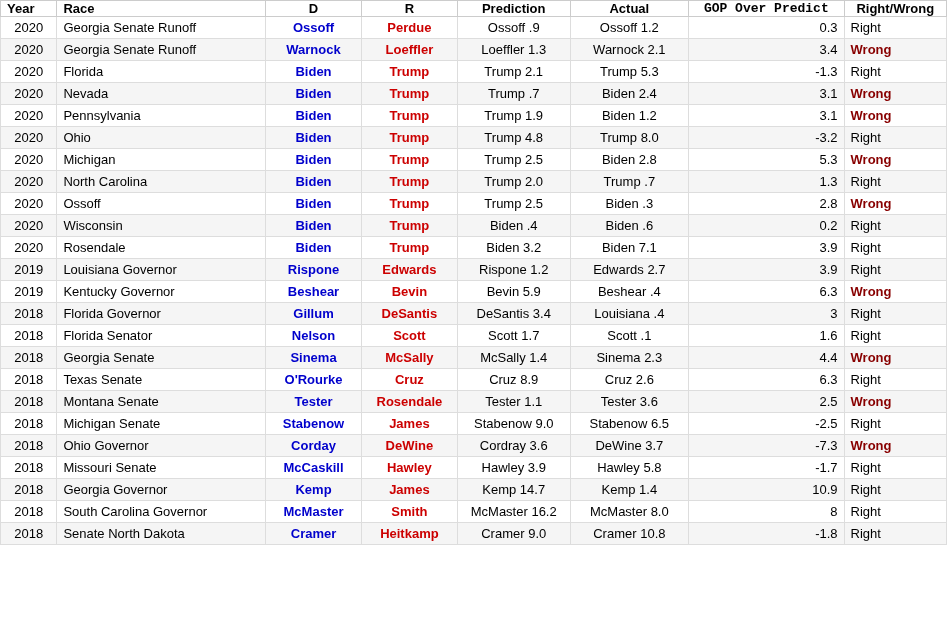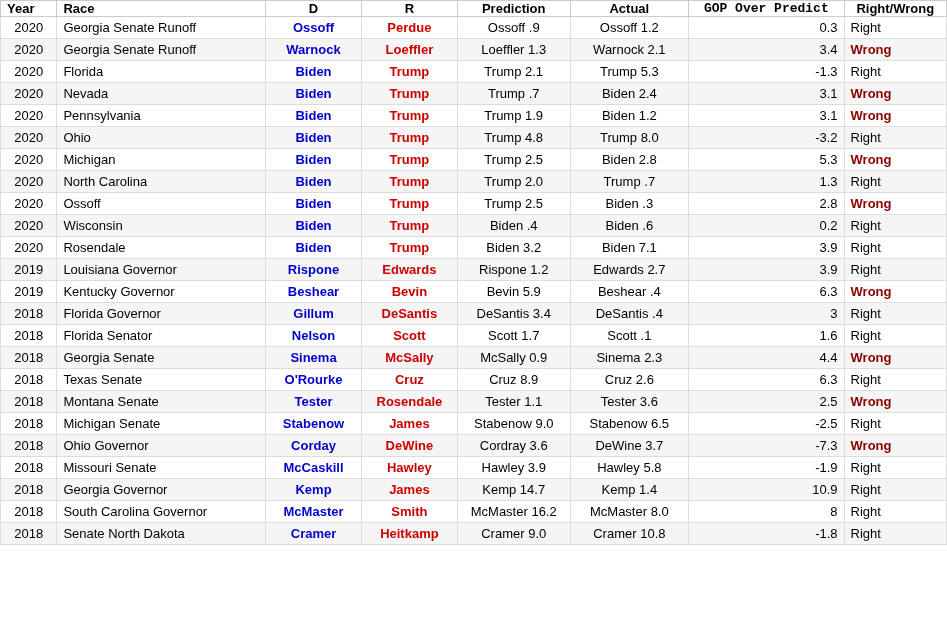--- a/index.html
+++ b/index.html
@@ -194,40 +194,40 @@
     <td class="col-actual">Beshear .4</td>
     <td class="col-gop">6.3</td>
     <td class="col-rw" style="color:#880000;font-weight:bold">Wrong</td>
   </tr>
       <tr>
     <td class="col-year">2018</td>
     <td class="col-race">Florida Governor</td>
     <td class="col-d dem">Gillum</td>
     <td class="col-r rep">DeSantis</td>
     <td class="col-pred">DeSantis 3.4</td>
-    <td class="col-actual">DeSantis .4</td>
+    <td class="col-actual">Louisiana .4</td>
     <td class="col-gop">3</td>
     <td class="col-rw" style="color:#000000;font-weight:normal">Right</td>
   </tr>
       <tr>
     <td class="col-year">2018</td>
     <td class="col-race">Florida Senator</td>
     <td class="col-d dem">Nelson</td>
     <td class="col-r rep">Scott</td>
     <td class="col-pred">Scott 1.7</td>
     <td class="col-actual">Scott .1</td>
     <td class="col-gop">1.6</td>
     <td class="col-rw" style="color:#000000;font-weight:normal">Right</td>
   </tr>
       <tr>
     <td class="col-year">2018</td>
     <td class="col-race">Georgia Senate</td>
     <td class="col-d dem">Sinema</td>
     <td class="col-r rep">McSally</td>
-    <td class="col-pred">McSally 0.9</td>
+    <td class="col-pred">McSally 1.4</td>
     <td class="col-actual">Sinema 2.3</td>
     <td class="col-gop">4.4</td>
     <td class="col-rw" style="color:#880000;font-weight:bold">Wrong</td>
   </tr>
       <tr>
     <td class="col-year">2018</td>
     <td class="col-race">Texas Senate</td>
     <td class="col-d dem">O'Rourke</td>
     <td class="col-r rep">Cruz</td>
     <td class="col-pred">Cruz 8.9</td>
@@ -265,21 +265,21 @@
     <td class="col-gop">-7.3</td>
     <td class="col-rw" style="color:#880000;font-weight:bold">Wrong</td>
   </tr>
       <tr>
     <td class="col-year">2018</td>
     <td class="col-race">Missouri Senate</td>
     <td class="col-d dem">McCaskill</td>
     <td class="col-r rep">Hawley</td>
     <td class="col-pred">Hawley 3.9</td>
     <td class="col-actual">Hawley 5.8</td>
-    <td class="col-gop">-1.9</td>
+    <td class="col-gop">-1.7</td>
     <td class="col-rw" style="color:#000000;font-weight:normal">Right</td>
   </tr>
       <tr>
     <td class="col-year">2018</td>
     <td class="col-race">Georgia Governor</td>
     <td class="col-d dem">Kemp</td>
     <td class="col-r rep">James</td>
     <td class="col-pred">Kemp 14.7</td>
     <td class="col-actual">Kemp 1.4</td>
     <td class="col-gop">10.9</td>

